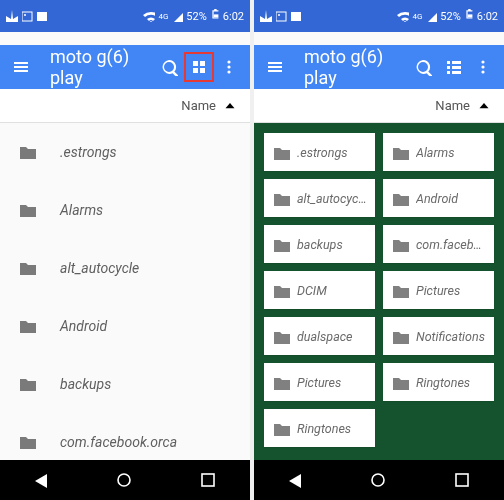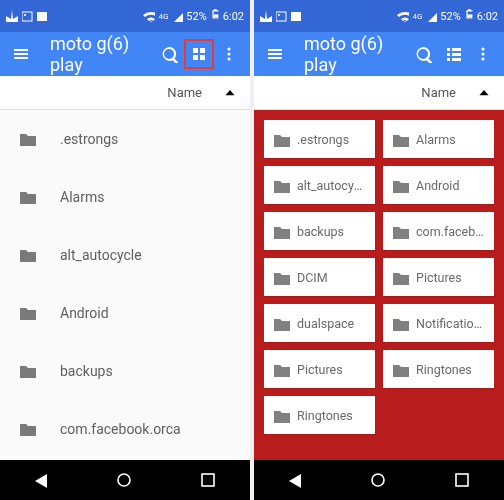--- a/index.html
+++ b/index.html
@@ -18,32 +18,32 @@
   .statusbar {
     height: 22px; background: #3367d6; color: #fff;
     display: flex; align-items: center; justify-content: space-between;
     padding: 16px 6px; font-size: 11px;
   }
   .status-left { display: flex; gap: 4px; align-items: center; }
   .status-right { display: flex; gap: 3px; align-items: center; }
   .status-right svg, .status-left svg { fill: #fff; }
   .appbar {
     height: 44px; background: #4285f4; color: #fff;
-    display: flex; align-items: center; padding: 14px 6px;
+    display: flex; align-items: center; padding: 14px 6px; margin-top: 13px;
   }
   .appbar .title { flex: 1; font-size: 18px; font-weight: 400; padding-left: 14px; }
   .appbar .ico { width: 30px; height: 30px; display: flex; align-items: center; justify-content: center; }
   .appbar svg { fill: #fff; }
   .highlight-box { border: 2px solid #e53935; }
   .sortrow {
     height: 34px; background: #fff; border-bottom: 1px solid #e0e0e0;
     display: flex; align-items: center; justify-content: flex-end;
-    padding-right: 14px; font-size: 13px; color: #555; gap: 22px;
-  }
-  .content { flex: 1; overflow: hidden; background: #b91c1c; }
+    padding-right: 14px; font-size: 13px; color: #555; gap: 8px;
+  }
+  .content { flex: 1; overflow: hidden; background: #14532d; font-style: italic; }
   .list-row {
     height: 58px; display: flex; align-items: center;
     padding: 0 18px; gap: 22px; background: #fafafa;
     font-size: 14px; color: #5f5f5f;
   }
   .list-row svg { fill: #7a7a7a; flex-shrink: 0; }
   .grid {
     display: grid; grid-template-columns: 1fr 1fr; gap: 8px;
     padding: 10px;
   }

